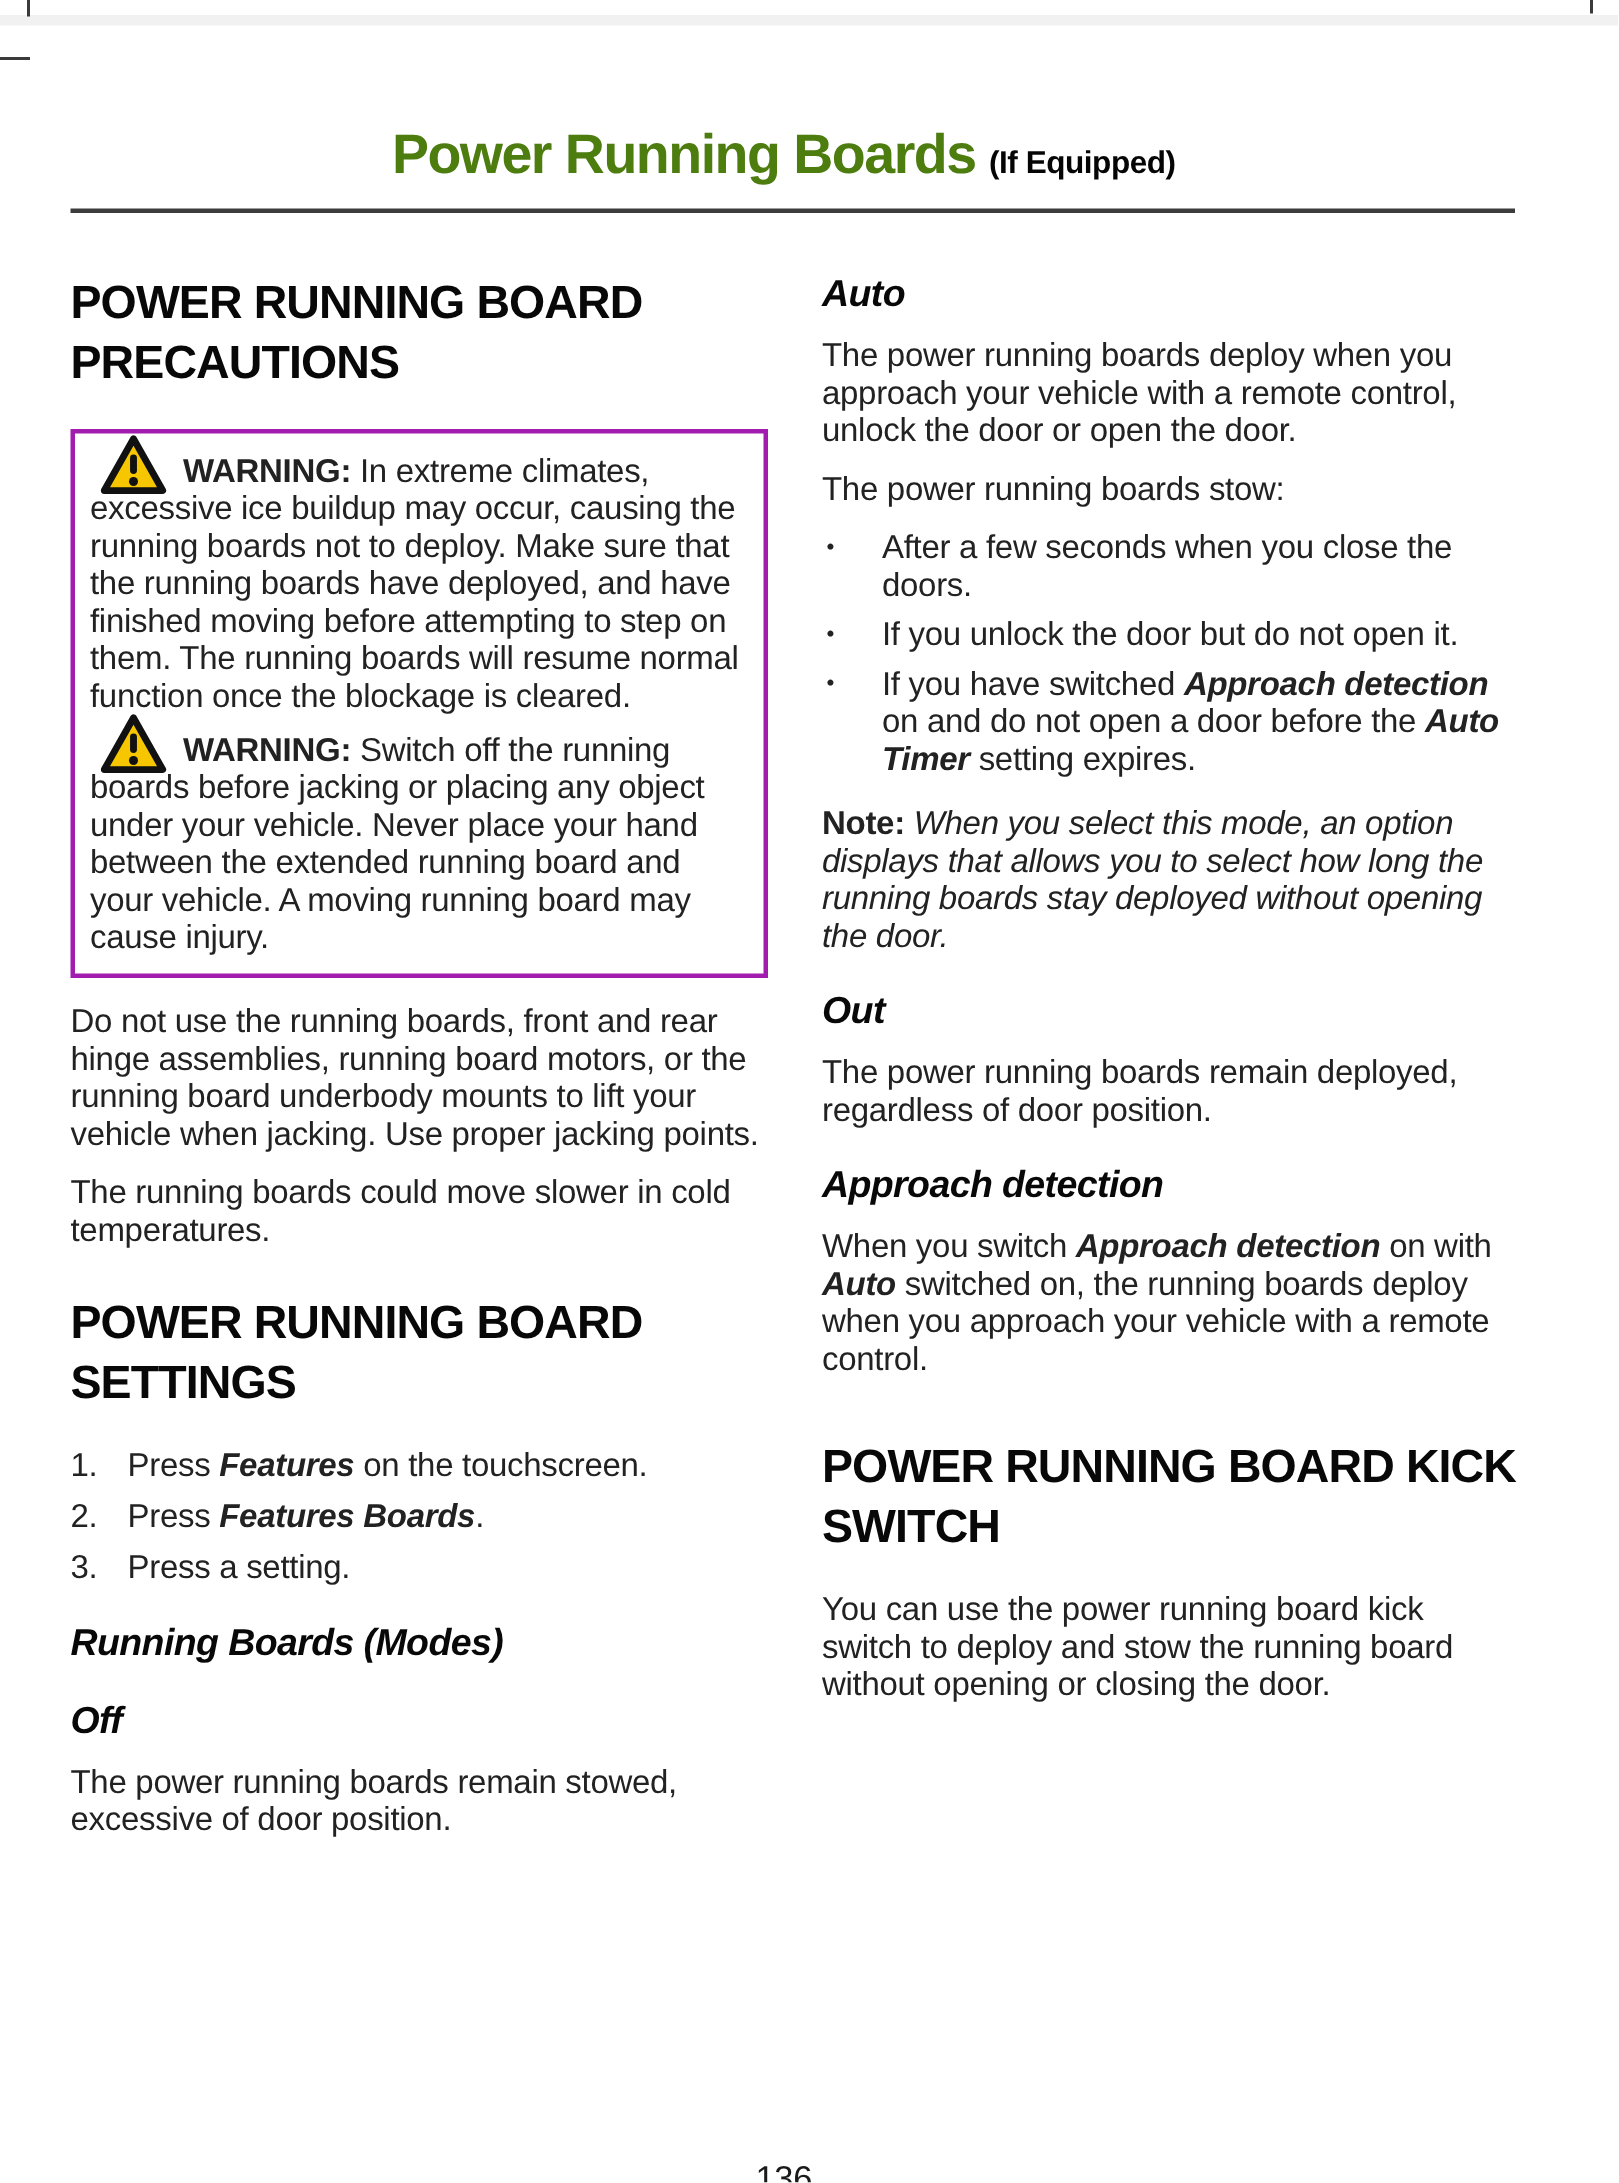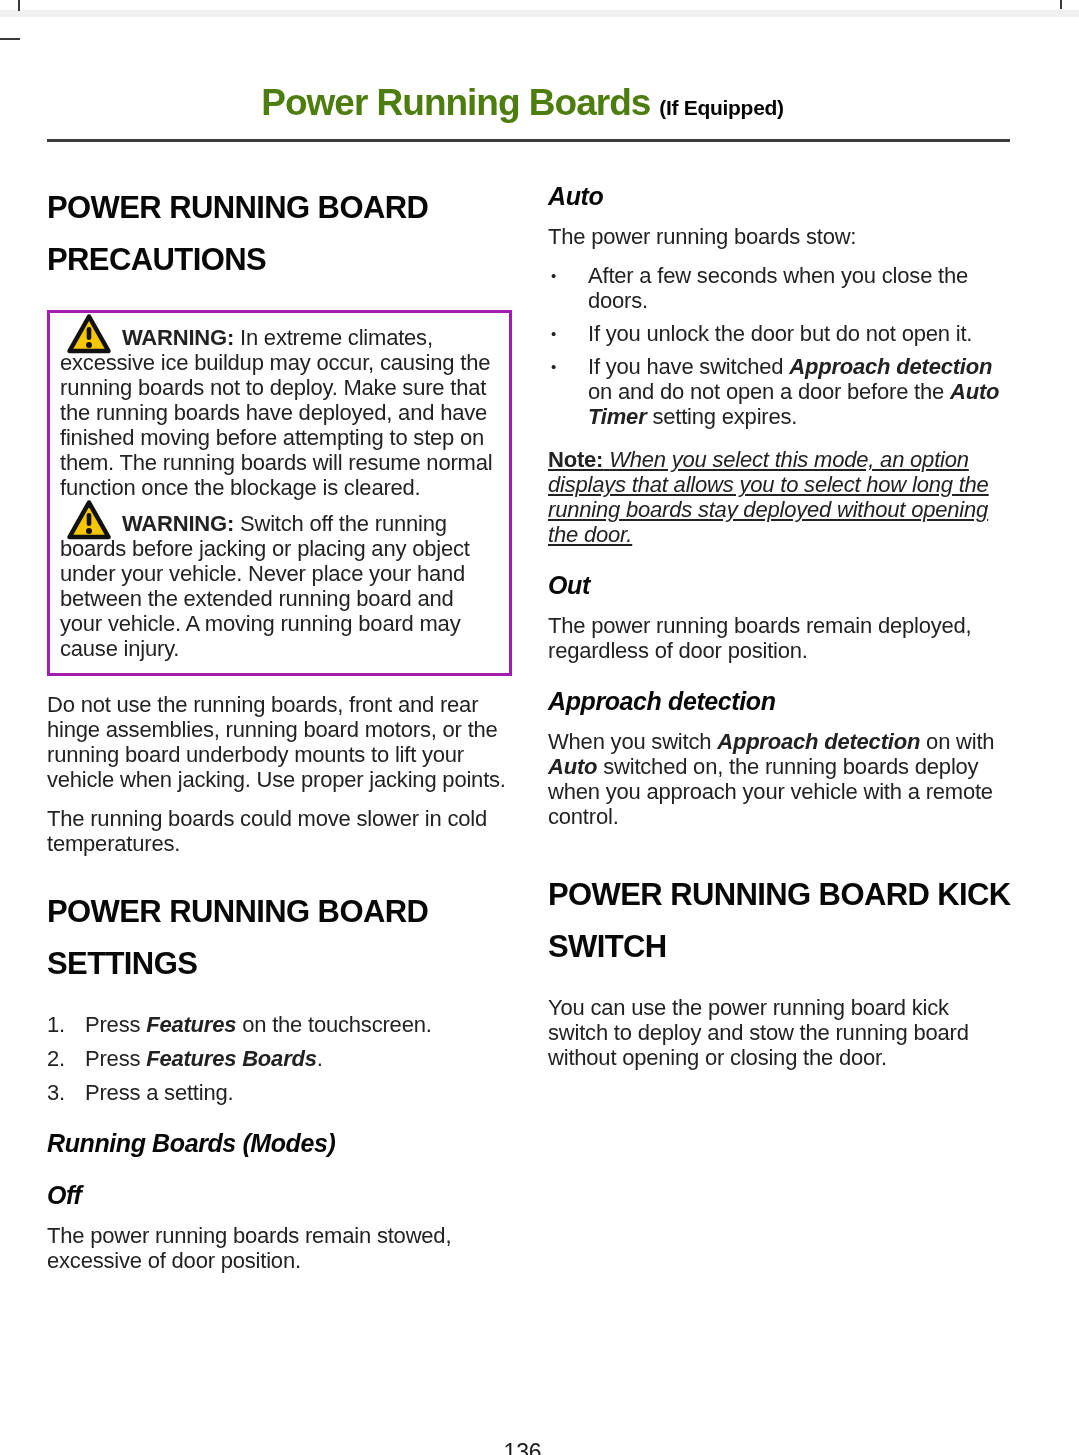--- a/index.html
+++ b/index.html
@@ -18,21 +18,21 @@
   .title-main { font-size:37px; font-weight:bold; letter-spacing:-1px; color:#4d7c0f; }
   .title-suffix { font-size:21px; font-weight:bold; letter-spacing:-0.3px; color:#050505; margin-left:9px; }
   .title-rule { position:absolute; left:47px; top:139px; width:963px; height:3px; background:#3c3c3c; }
 
   
   .cols { position:absolute; left:47px; top:176px; width:966px; display:flex; gap:36px; }
   .col { width:465px; }
   .col > :first-child { margin-top:6px; }
 
   p, .step, .bullet { font-size:22px; line-height:25px; letter-spacing:-0.2px; margin:0 0 14px 0; color:#222; }
-  h2 { margin:30px 0 22px 0; font-size:31px; line-height:52px; font-weight:bold; letter-spacing:-0.6px; color:#080808; }
+  h2 { margin:30px 0 22px 0; font-size:31px; line-height:40px; font-weight:bold; letter-spacing:-0.6px; color:#080808; }
   h3 { margin:24px 0 14px 0; font-size:25px; line-height:28px; font-weight:bold; font-style:italic; letter-spacing:-0.4px; color:#080808; }
 
   .seg-bi, .b-label { font-weight:bold; }
   .seg-bi { font-style:italic; }
   .note-body { font-style:italic; }
 
   
   .warnbox { border:3px solid #a21caf; padding:12px 10px 12px 10px; margin:24px 0 16px 0; }
   .warn { position:relative; text-indent:62px; margin:0 0 11px 0; }
   .warn:last-child { margin-bottom:0; }
@@ -114,38 +114,39 @@
 
       <h3>Running Boards (Modes)</h3>
       <h3>Off</h3>
       <p>The power running boards remain stowed, excessive of door position.</p>
 
     </div>
 
     <div class="col">
 
       <h3>Auto</h3>
+      <p>The power running boards deploy when you approach your vehicle with a remote control, unlock the door or open the door.</p>
       <p>The power running boards stow:</p>
 
       <div>
         <div class="bullet">
           <span class="bullet-dot">•</span>
           <span><span>After a few seconds when you close the doors.</span></span>
         </div>
         <div class="bullet">
           <span class="bullet-dot">•</span>
           <span><span>If you unlock the door but do not open it.</span></span>
         </div>
         <div class="bullet">
           <span class="bullet-dot">•</span>
           <span><span>If you have switched </span><span class="seg-bi">Approach detection</span><span> on and do not open a door before the </span><span class="seg-bi">Auto Timer</span><span> setting expires.</span></span>
         </div>
       </div>
 
-      <p style="margin-top:18px;text-decoration:underline;">
+      <p style="margin-top:18px;">
         <b class="b-label">Note:</b>
         <span class="note-body">When you select this mode, an option displays that allows you to select how long the running boards stay deployed without opening the door.</span>
       </p>
 
       <h3>Out</h3>
       <p>The power running boards remain deployed, regardless of door position.</p>
 
       <h3>Approach detection</h3>
       <p><span>When you switch </span><span class="seg-bi">Approach detection</span><span> on with </span><span class="seg-bi">Auto</span><span> switched on, the running boards deploy when you approach your vehicle with a remote control.</span></p>
 

